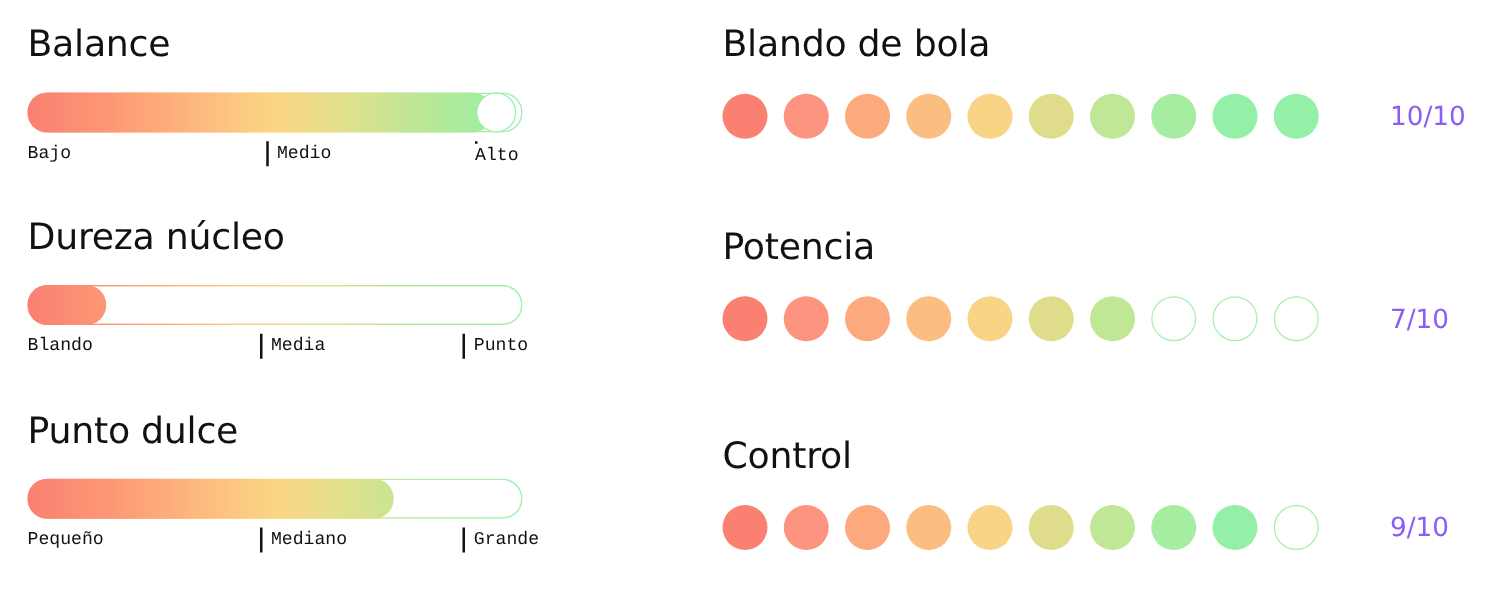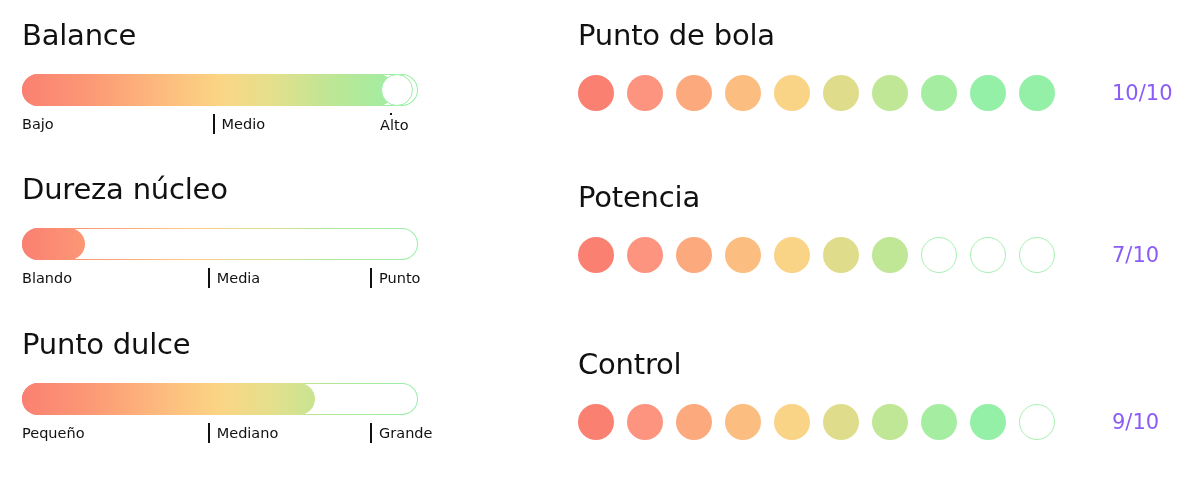--- a/index.html
+++ b/index.html
@@ -97,23 +97,24 @@
   .scale-row {
     position: relative;
     margin-top: 7px;
     width: 470px;
     height: 22px;
   }
   .scale-item {
     position: absolute;
     top: 0;
     display: flex;
-    align-items: center;
+    align-items: flex-start;
     height: 22px;
     white-space: nowrap;
+    font-family: Liberation Mono, monospace;
   }
   .scale-tick {
     display: inline-block;
     width: 1.6px;
     height: 20px;
     background: #111111;
     margin-right: 7px;
   }
   .scale-tick.hidden { visibility: hidden; width: 0; margin-right: 0; }
   .scale-label {
@@ -244,21 +245,21 @@
           <span class="scale-label">Grande</span>
         </div>
       </div>
     </div>
 
   </div>
 
   <div class="dots-col">
 
     <div class="dot-block d0">
-      <div class="dot-title">Punto de bola</div>
+      <div class="dot-title">Blando de bola</div>
       <div class="dot-row">
         <span class="dot" style="background: rgb(250, 128, 114);"></span>
           <span class="dot" style="background: rgb(252, 148, 128);"></span>
           <span class="dot" style="background: rgb(252, 169, 126);"></span>
           <span class="dot" style="background: rgb(252, 189, 128);"></span>
           <span class="dot" style="background: rgb(249, 211, 134);"></span>
           <span class="dot" style="background: rgb(223, 221, 140);"></span>
           <span class="dot" style="background: rgb(191, 231, 149);"></span>
           <span class="dot" style="background: rgb(165, 237, 160);"></span>
           <span class="dot" style="background: rgb(147, 240, 166);"></span>

